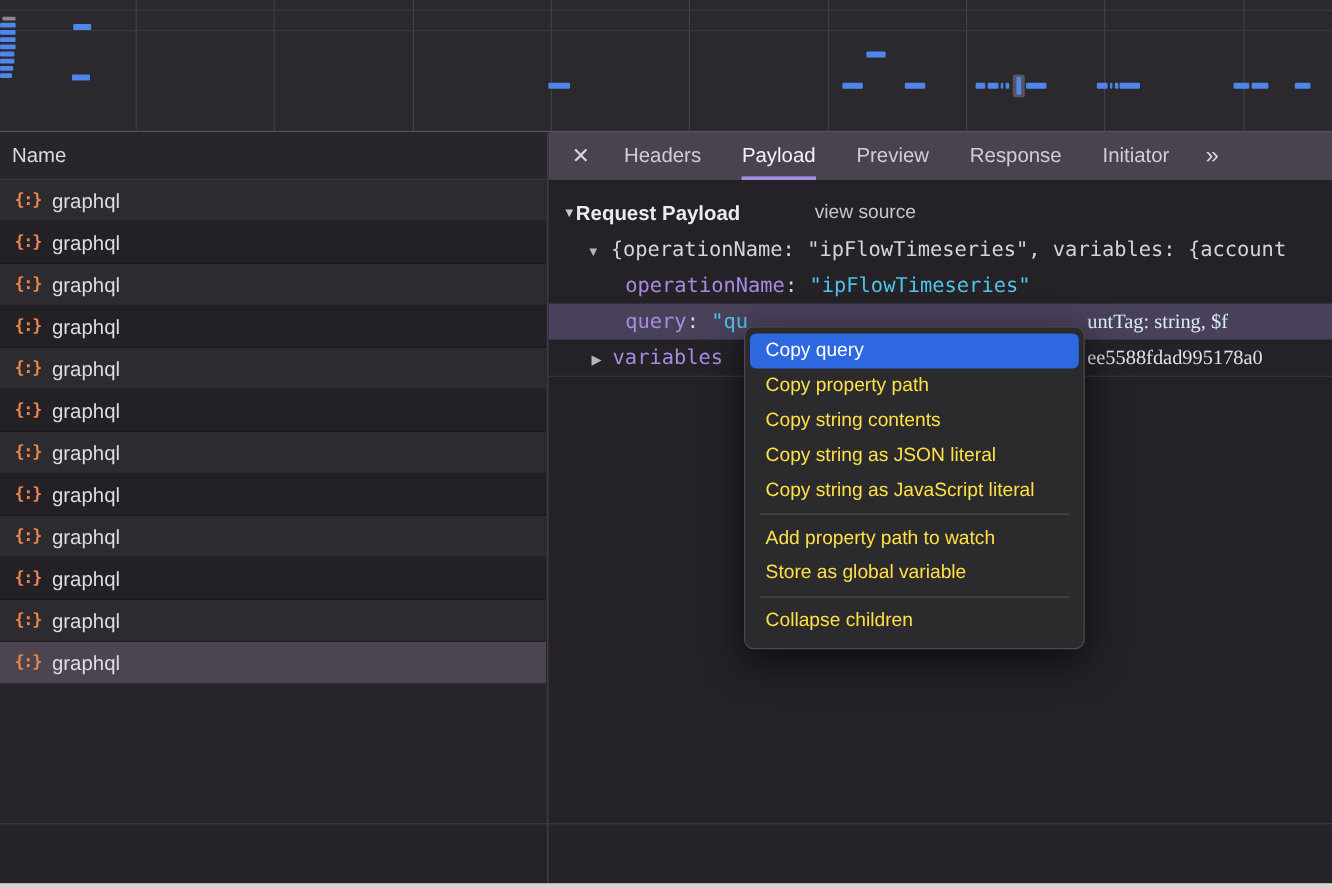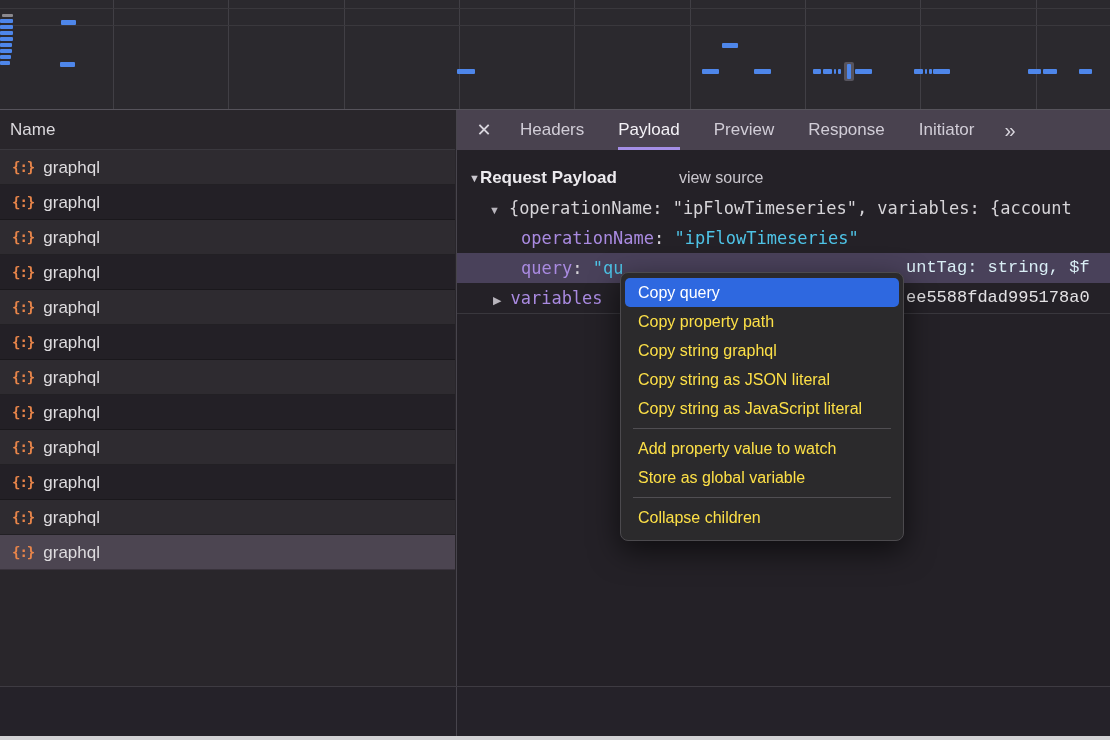--- a/index.html
+++ b/index.html
@@ -42,21 +42,21 @@
   .section-row{height:30px;margin-top:13px;display:flex;align-items:center;white-space:nowrap;}
   .sec-tri{font-size:11px;color:#c9c6cd;margin-left:12px;}
   .sec-title{font-size:17px;font-weight:bold;color:#eceaee;}
   .view-source{font-size:16px;color:#c9c6cd;margin-left:62px;}
   .tree{position:relative;}
   .tree-row{height:30px;line-height:30px;font-family:"DejaVu Sans Mono",monospace;font-size:17px;white-space:nowrap;color:#d6d4d8;}
   .tree-row .tri{font-family:"Liberation Sans",sans-serif;font-size:11px;color:#b8b5bc;margin-right:9px;}
   .tree-row.highlight{background:#49415a;}
   .k{color:#a98ae0;margin-top:32px;}
   .v{color:#4ec3e6;}
-  .frag{position:absolute;left:449px;font-family:Liberation Mono, monospace;font-size:17px;line-height:30px;}
+  .frag{position:absolute;left:449px;font-family:Liberation Serif, serif;font-size:17px;line-height:30px;}
   .tree-end{border-top:1px solid #39373d;height:1px;}
   
   .ctx-menu{
     position:absolute;left:620px;top:272px;width:284px;box-sizing:border-box;
     background:#2b2a2c;border:1px solid #4c4a4e;border-radius:8px;
     box-shadow:0 10px 30px rgba(0,0,0,0.6);padding:5px 0 8px 0;z-index:50;
   }
   .ctx-item{height:29px;line-height:29px;margin:0 4px;padding:0 13px;border-radius:5px;font-size:16px;color:#fde047;white-space:nowrap;overflow:hidden;}
   .ctx-item.hl{background:#2e68e0;color:#ffffff;}
   .ctx-sep{border-top:1px solid #504e52;margin:5px 12px;}
@@ -196,22 +196,22 @@
   </div>
 
   <div class="footer">
     <div class="vdiv"></div>
   </div>
   <div class="bottom-strip"></div>
 
   <div class="ctx-menu" id="ctx-menu">
       <div class="ctx-item hl">Copy query</div>
       <div class="ctx-item">Copy property path</div>
-      <div class="ctx-item">Copy string graphql</div>
+      <div class="ctx-item">Copy string contents</div>
       <div class="ctx-item">Copy string as JSON literal</div>
       <div class="ctx-item">Copy string as JavaScript literal</div>
       <div class="ctx-sep"></div>
-      <div class="ctx-item">Add property value to watch</div>
+      <div class="ctx-item">Add property path to watch</div>
       <div class="ctx-item">Store as global variable</div>
       <div class="ctx-sep"></div>
       <div class="ctx-item">Collapse children</div>
     </div>
 </div>
 
 </body></html>

